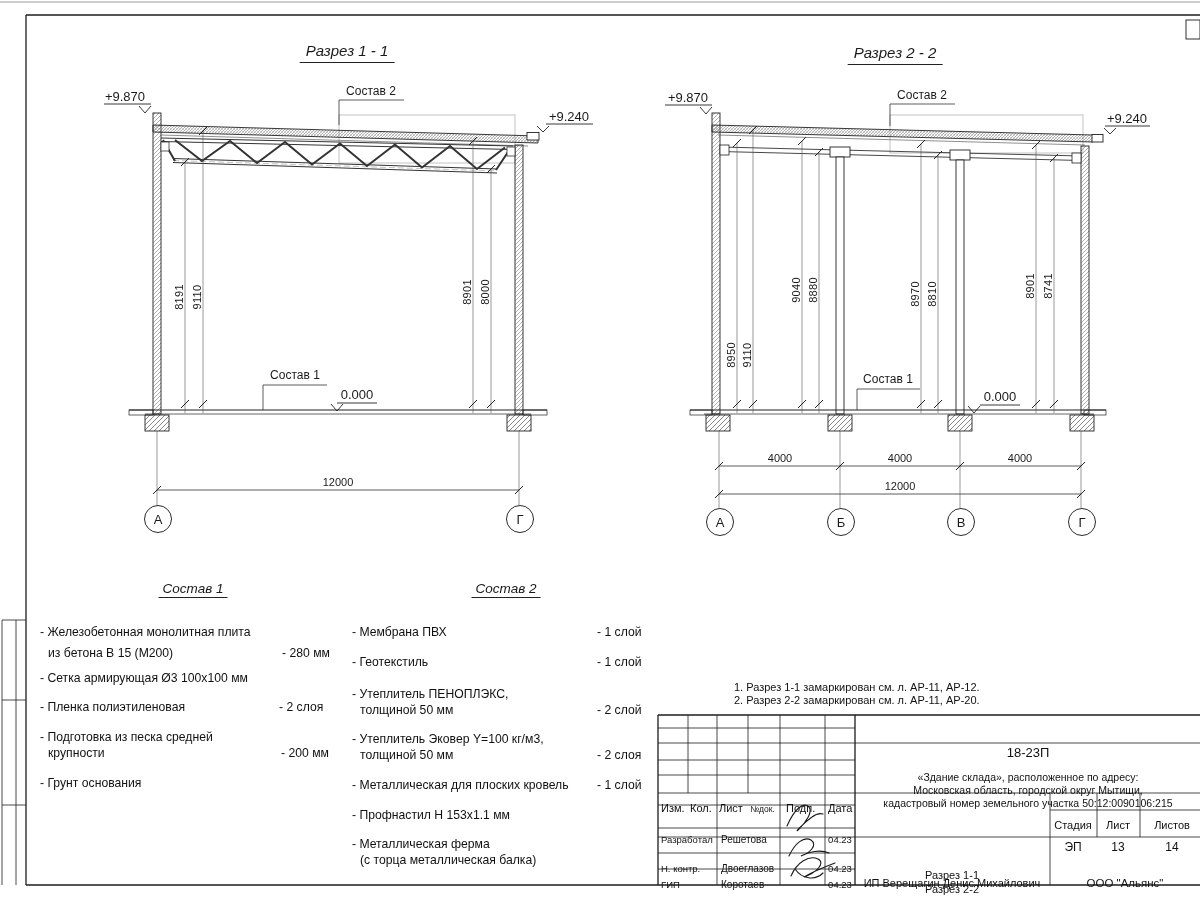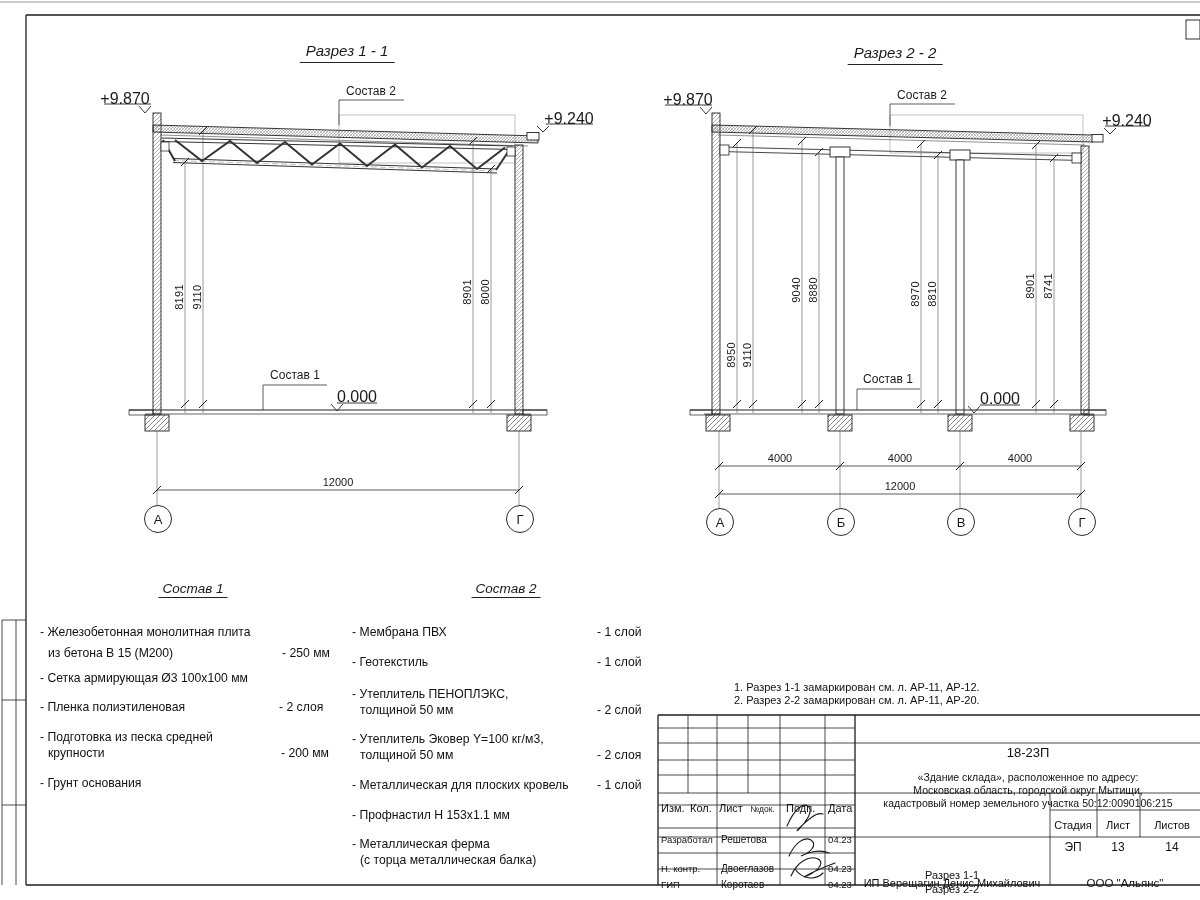--- a/index.html
+++ b/index.html
@@ -2,21 +2,21 @@
 <html><head>
 <meta charset="utf-8">
 <style>
   html,body{margin:0;padding:0;background:#fff;}
   .page{position:relative;width:1200px;height:900px;background:#ffffff;overflow:hidden;
         font-family:"Liberation Sans",sans-serif;color:#1a1a1a;}
   .t{position:absolute;white-space:nowrap;line-height:1.12;}
   .tc{transform:translateX(-50%);}
   .vdim{transform:translate(-50%,-50%) rotate(-90deg);font-size:11px;letter-spacing:.3px;}
   .dim{font-size:11px;}
-  .elev{font-size:16px;}
+  .elev{font-size:13px;}
   .lbl{font-size:12px;}
   .stitle{font-size:15px;font-style:italic;border-bottom:1.2px solid #222;padding:0 6px 2px;}
   .ctitle{font-size:13.5px;font-style:italic;border-bottom:1.1px solid #222;padding:0 4px 1px;}
   .li{font-size:12.2px;color:#111;}
   .note{font-size:11px;color:#111;}
   .axis{position:absolute;width:26px;height:26px;margin:-13px 0 0 -13px;border:1px solid #2b2b2b;
         border-radius:50%;background:#fff;display:flex;align-items:center;justify-content:center;
         font-size:13px;color:#1a1a1a;}
   .tb{color:#111;margin-top:24px;}
   svg{position:absolute;left:0;top:0;}
@@ -321,21 +321,21 @@
 <div class="axis" style="left:960px;top:521px;">
       <span>В</span>
     </div>
 <div class="axis" style="left:1081px;top:521px;">
       <span>Г</span>
     </div>
 
 <div class="t tc ctitle" style="left:193px;top:581px;">Состав 1</div>
 <div class="t li" style="left:40px;top:626px;">- Железобетонная  монолитная плита</div>
 <div class="t li" style="left:48px;top:647px;">из бетона В 15 (М200)</div>
-<div class="t li" style="left:282px;top:647px;">- 250 мм</div>
+<div class="t li" style="left:282px;top:647px;">- 280 мм</div>
 <div class="t li" style="left:40px;top:672px;">- Сетка армирующая Ø3 100х100 мм</div>
 <div class="t li" style="left:40px;top:701px;">- Пленка полиэтиленовая</div>
 <div class="t li" style="left:279px;top:701px;">-  2 слоя</div>
 <div class="t li" style="left:40px;top:731px;">- Подготовка из песка средней</div>
 <div class="t li" style="left:48px;top:747px;">крупности</div>
 <div class="t li" style="left:281px;top:747px;">- 200 мм</div>
 <div class="t li" style="left:40px;top:777px;">- Грунт основания</div>
 
 <div class="t tc ctitle" style="left:506px;top:581px;">Состав 2</div>
 <div class="t li" style="left:352px;top:626px;">- Мембрана ПВХ</div>

